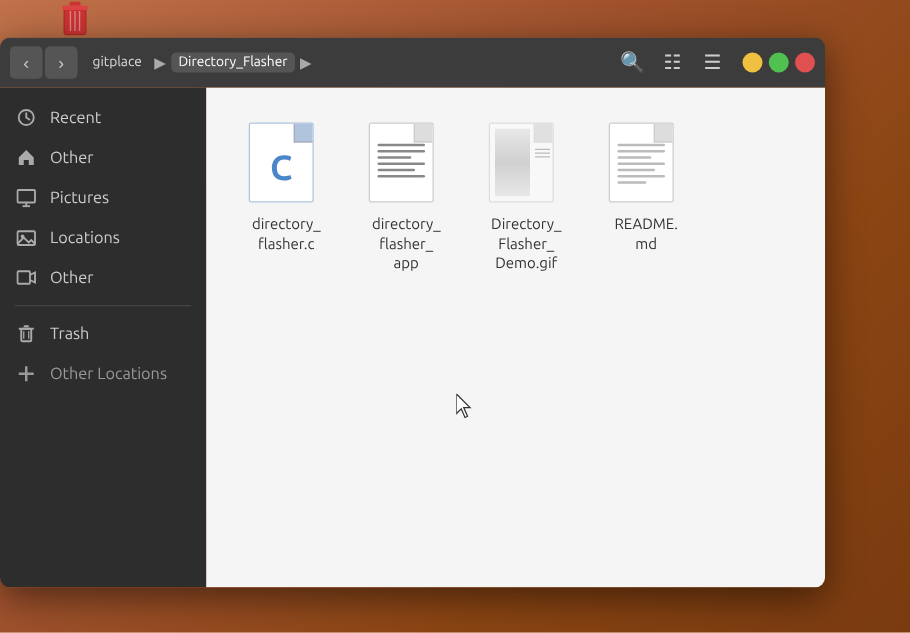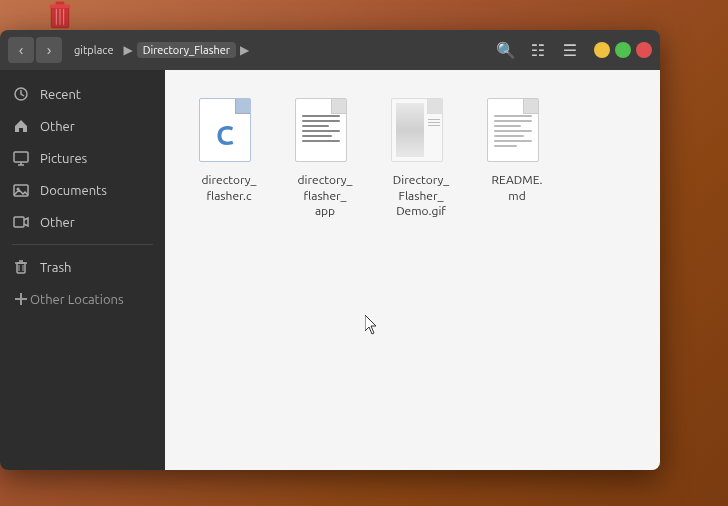--- a/index.html
+++ b/index.html
@@ -174,21 +174,21 @@
 
     .sidebar-sep {
       height: 1px;
       background: #444;
       margin: 6px 12px;
     }
 
     .sidebar-add-item {
       display: flex;
       align-items: center;
-      gap: 0;
+      gap: 10px;
       padding: 7px 12px;
       cursor: pointer;
       color: #999;
       font-size: 13px;
     }
     .sidebar-add-icon {
       width: 18px;
       height: 18px;
       display: flex;
       align-items: center;
@@ -500,21 +500,21 @@
 
 
       <div class="sidebar-item">
         <div class="sidebar-icon">
           <svg width="16" height="16" viewBox="0 0 16 16">
               <rect x="1" y="3" width="14" height="11" rx="1" fill="none" stroke="#aaa" stroke-width="1.5"></rect>
               <circle cx="5" cy="7" r="1.5" fill="#aaa"></circle>
               <polyline points="1,13 6,8 10,12 12,10 15,13" fill="none" stroke="#aaa" stroke-width="1.5"></polyline>
             </svg>
         </div>
-        <span>Documents</span>
+        <span>Locations</span>
       </div>
 
       <div class="sidebar-item">
         <div class="sidebar-icon">
           <svg width="16" height="16" viewBox="0 0 16 16">
               <rect x="1" y="3" width="10" height="10" rx="1" fill="none" stroke="#aaa" stroke-width="1.5"></rect>
               <polyline points="11,6 15,4 15,12 11,10" fill="none" stroke="#aaa" stroke-width="1.5"></polyline>
             </svg>
         </div>
         <span>Other</span>

